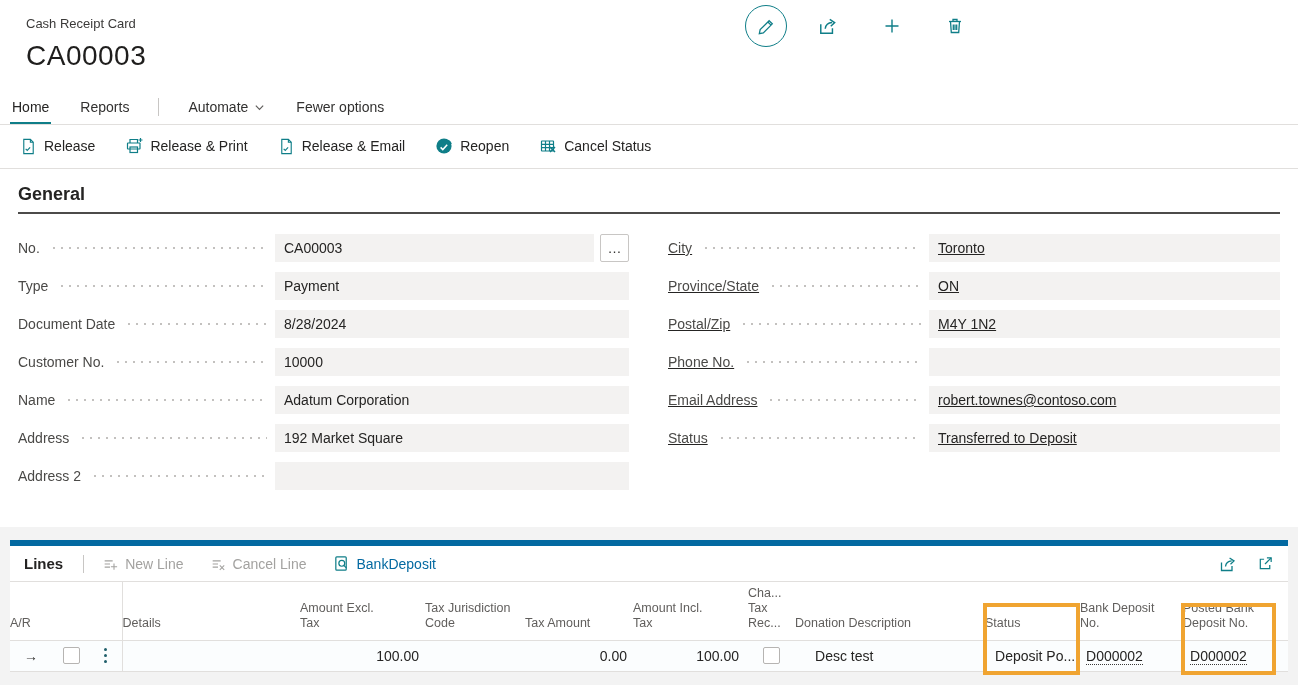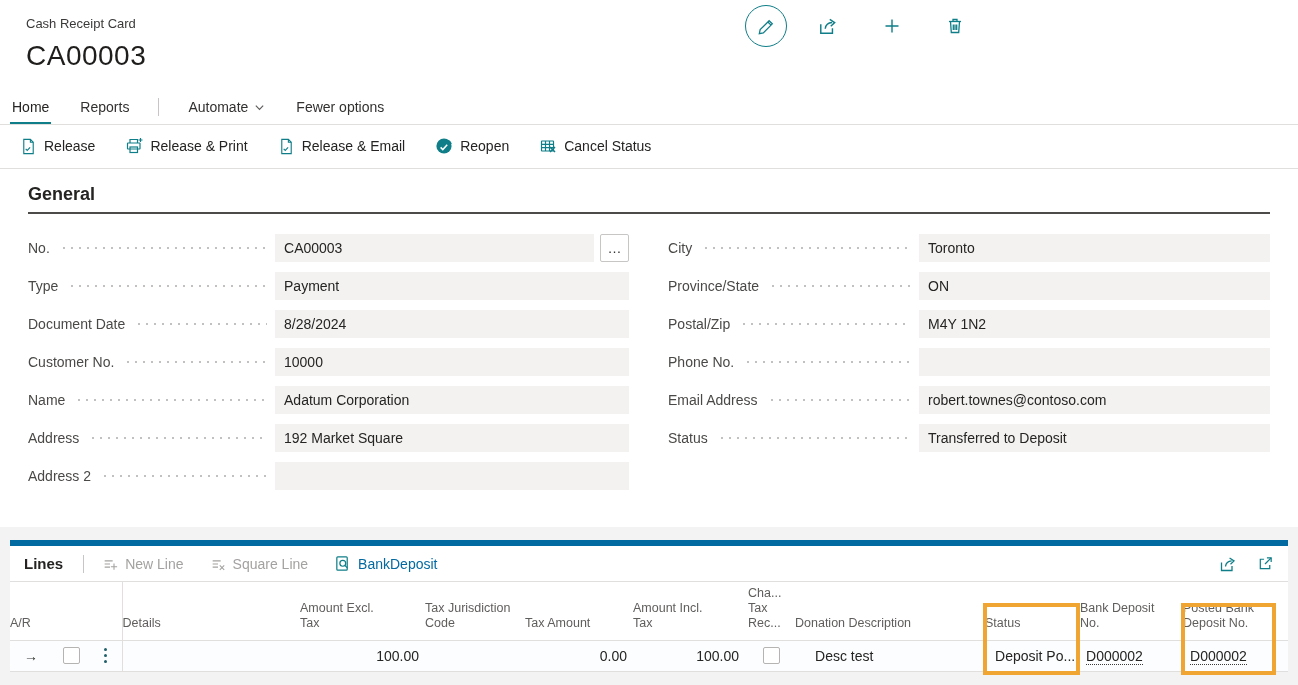--- a/index.html
+++ b/index.html
@@ -26,25 +26,25 @@
   .tab { padding:4px 2px 9px 2px; margin-right:27px; color:#323130; cursor:pointer; display:flex; align-items:center; gap:6px; }
   .tab.active { border-bottom:2px solid #0f7e88; padding-bottom:7px; color:#252423; }
   .tab-divider { width:1px; height:18px; background:#c8c6c4; margin:0 27px 6px 0; }
 
   
   .actions { display:flex; align-items:center; padding:12px 0 13px 20px; border-bottom:1px solid #e1dfdd; }
   .action { display:flex; align-items:center; gap:7px; margin-right:30px; cursor:pointer; color:#252423; }
   .action .aicon { color:#0f7e88; display:flex; }
 
   
-  .general { padding:0 28px; }
+  .general { padding:0 18px; }
   .section-title { font-size:18px; font-weight:700; color:#252423; margin-top:15px;
     padding-bottom:7px; border-bottom:2px solid #4c4b4a; }
   .form { display:flex; gap:39px; margin-top:20px; }
-  .fcol { width:619px; } .fcol.right { width:620px; }
+  .fcol { width:619px; } .fcol.right { width:620px;text-decoration:underline; }
   .frow { display:flex; align-items:center; height:28px; margin-bottom:10px; }
   .flabel { color:#4a4947; white-space:nowrap; }
   .leader { flex:1; height:4px; margin:0 8px 0 10px; align-self:center;
     background-image:radial-gradient(circle,#c3c1bf 1.1px,transparent 1.4px);
     background-size:8px 4px; background-repeat:repeat-x; background-position:0 center; }
   .finput { width:354px; height:28px; background:#f3f2f1; display:flex; align-items:center;
     padding:0 9px; color:#252423; cursor:text; flex:none; }
   .fcol.right .finput { width:351px; }
   .finput.short { width:319px; }
   .ellipsis-btn { width:29px; height:28px; margin-left:6px; background:#fff; border:1px solid #c8c6c4;
@@ -312,21 +312,21 @@
           </span>
           <span>New Line</span>
         </div>
         <div class="lt-item disabled">
           <span class="licon">
             <svg width="16" height="16" viewBox="0 0 18 18" fill="none" stroke="currentColor" stroke-width="1.2">
               <path d="M3 5.5h9M3 9h6M3 12.5h6"></path>
                 <path d="M11 10.5l5 5M16 10.5l-5 5"></path>
             </svg>
           </span>
-          <span>Square Line</span>
+          <span>Cancel Line</span>
         </div>
         <div class="lt-item">
           <span class="licon">
             <svg width="17" height="17" viewBox="0 0 18 18" fill="none" stroke="currentColor" stroke-width="1.3">
               <rect x="3" y="2" width="11" height="14" rx="1"></rect>
                 <circle cx="9.3" cy="8.8" r="3.1"></circle>
                 <path d="M11.5 11l2.6 2.6"></path>
             </svg>
           </span>
           <span>BankDeposit</span>

